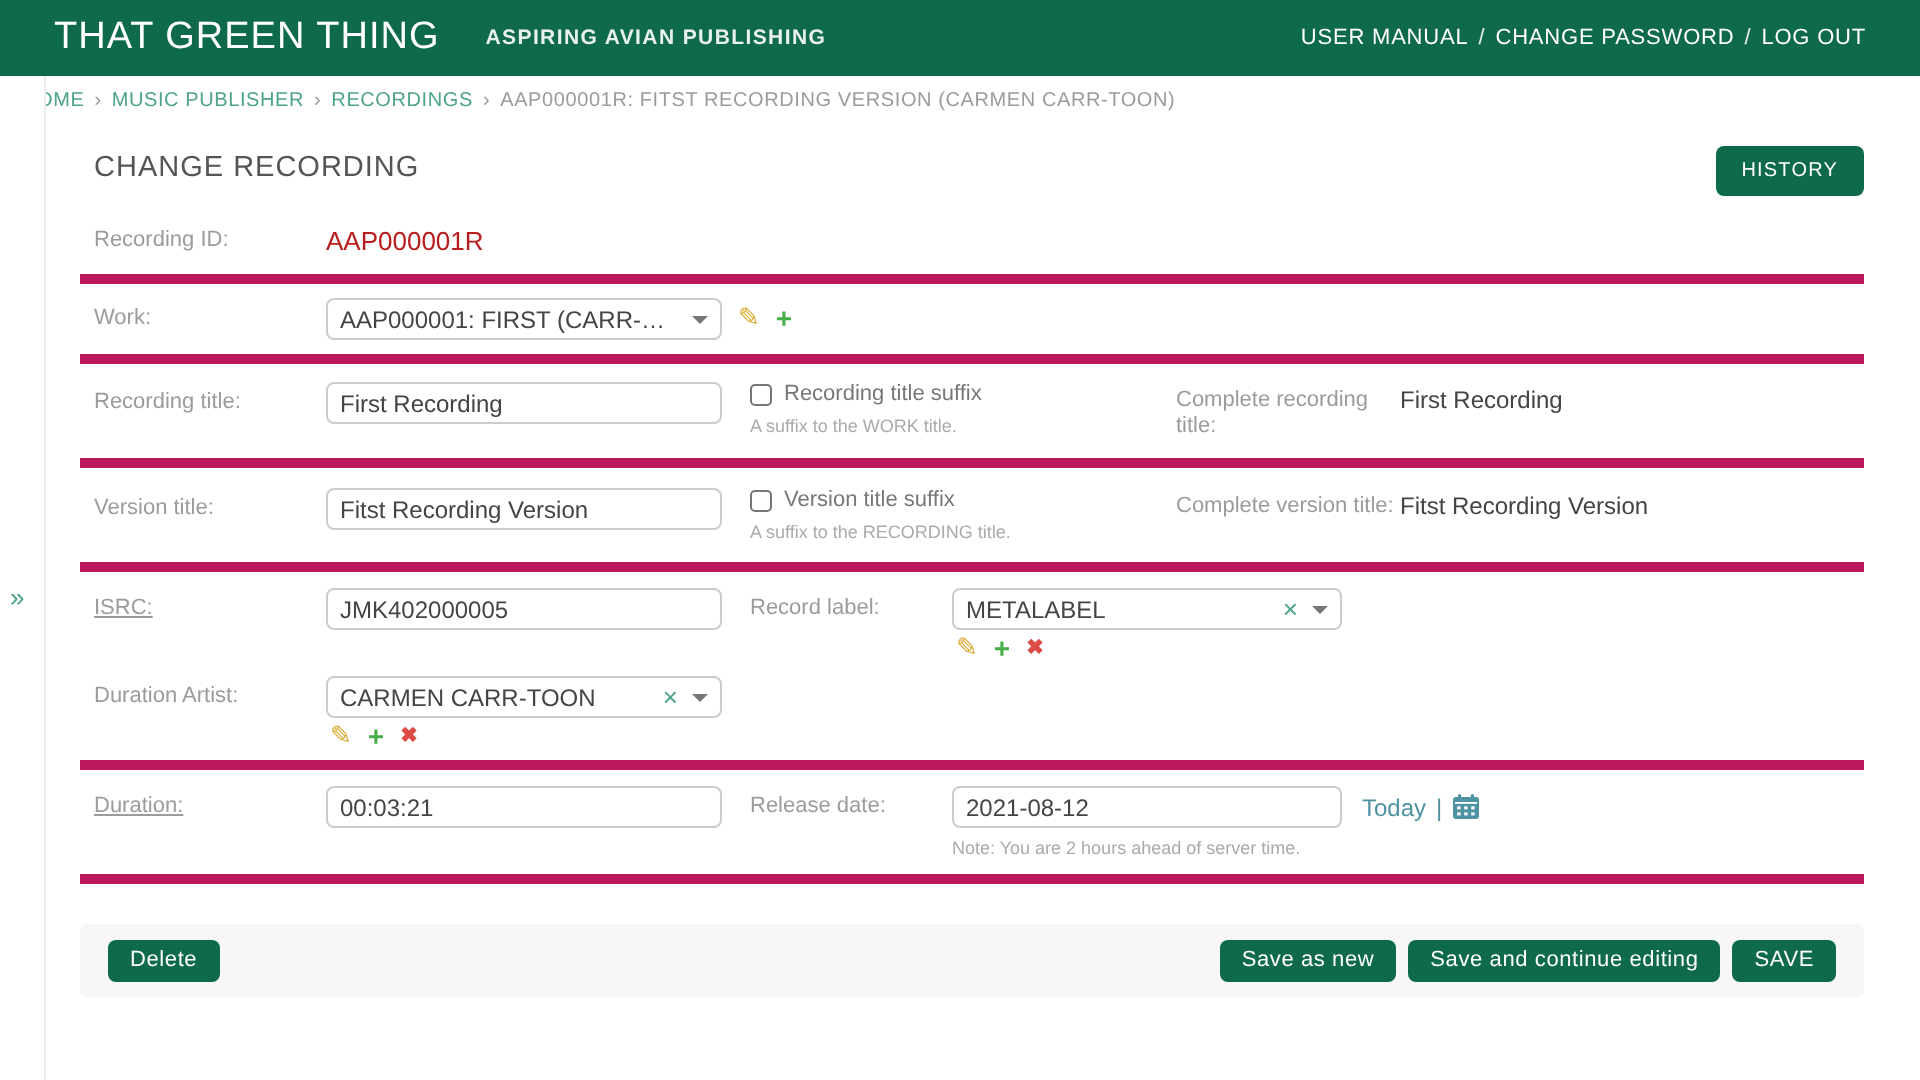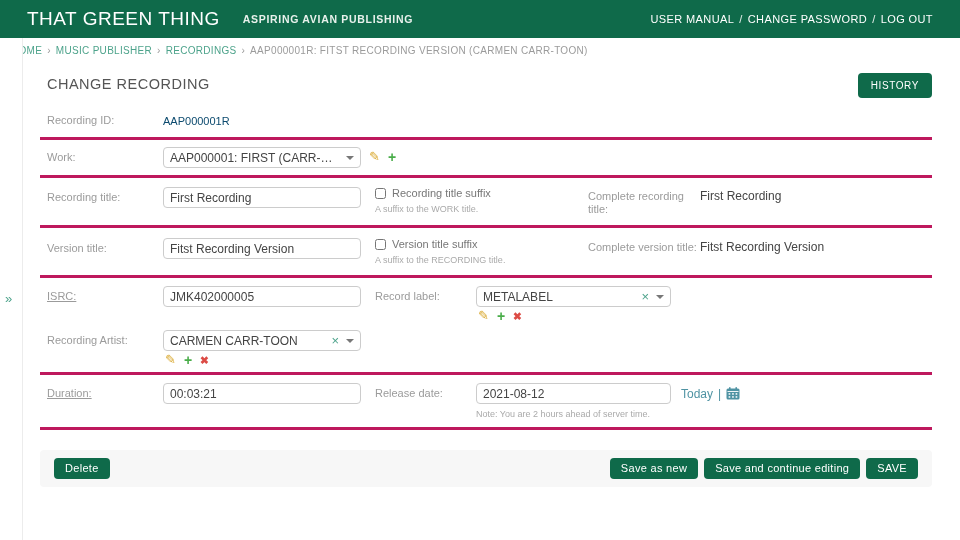--- a/index.html
+++ b/index.html
@@ -49,25 +49,25 @@
   .page-title { font-size: 14.5px; color: #555; letter-spacing: 0.5px; font-weight: 400; padding: 14px 0 0 7px; }
   .btn {
     display: inline-block; background: #0f6a4a; color: #fff; border: none;
     border-radius: 4px; font-family: "Liberation Sans", sans-serif;
     font-size: 11px; letter-spacing: 0.3px; padding: 4px 11px; cursor: pointer;
     line-height: 13px;
   }
   .history-btn { position: absolute; right: 0; top: 11px; font-size: 10px; letter-spacing: 0.6px; padding: 6px 13px; }
 
   
-  .frow { display: flex; align-items: flex-start; border-bottom: 3px solid #be185d; padding: 8px 0 8px 7px; }
+  .frow { display: flex; align-items: flex-start; border-bottom: 5px solid #be185d; padding: 8px 0 8px 7px; }
   .frow.ro { padding: 9px 0 9px 7px; }
   .flabel { flex: 0 0 116px; font-size: 11px; color: #9b9b9b; padding-top: 5px; line-height: 13px; }
   .frow.ro .flabel, .frow.ro .ro-value { padding-top: 0; }
-  .ro-value { font-size: 11px; color: #0c4a6e; padding-top: 5px; line-height: 14px; }
+  .ro-value { font-size: 13px; color: #b91c1c; padding-top: 5px; line-height: 14px; }
 
   .txt {
     width: 198px; height: 21px; border: 1px solid #ccc; border-radius: 4px;
     font-family: "Liberation Sans", sans-serif; font-size: 12px; color: #444;
     padding: 0 6px; background: #fff; outline: none;
   }
   .sel {
     width: 198px; height: 21px; border: 1px solid #ccc; border-radius: 4px;
     display: flex; align-items: center; padding: 0 6px; background: #fff;
     font-size: 12px; color: #444; cursor: pointer;
@@ -211,21 +211,21 @@
           <span class="sel-caret"></span>
         </div>
         <div class="icon-row">
           <span class="icon-edit">✎</span>
           <span class="icon-add">+</span>
           <span class="icon-remove">✖</span>
         </div>
       </div>
     </div>
     <div class="stack">
-      <div class="flabel" style="padding-top:4px;">Recording Artist:</div>
+      <div class="flabel" style="padding-top:4px;">Duration Artist:</div>
       <div class="fcol">
         <div class="sel">
           <span class="sel-text">CARMEN CARR-TOON</span>
           <span class="sel-clear">×</span>
           <span class="sel-caret"></span>
         </div>
         <div class="icon-row">
           <span class="icon-edit">✎</span>
           <span class="icon-add">+</span>
           <span class="icon-remove">✖</span>

